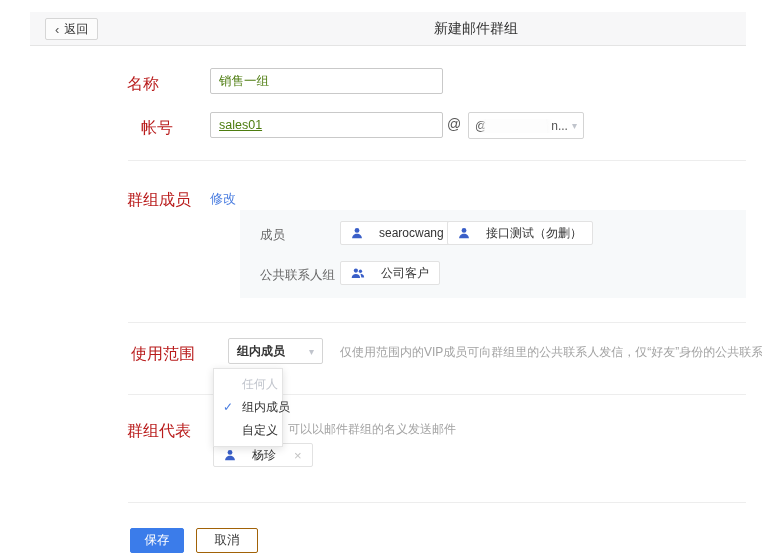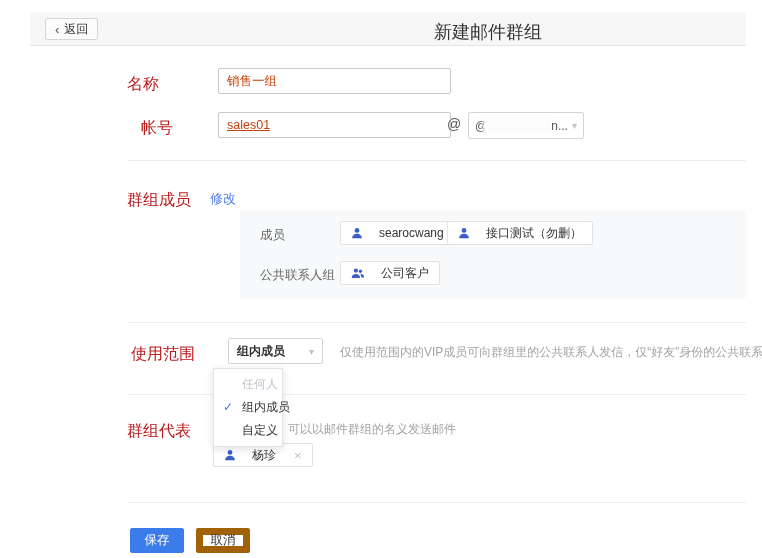--- a/index.html
+++ b/index.html
@@ -3,25 +3,25 @@
 <meta charset="utf-8">
 <style>
   * { margin:0; padding:0; box-sizing:border-box; }
   html,body { width:762px; height:558px; background:#fff; font-family:"Liberation Sans","DejaVu Sans",sans-serif; }
   .page { position:relative; width:762px; height:558px; background:#fff; overflow:hidden; }
 
   
   .header { position:absolute; left:30px; top:12px; width:716px; height:34px; background:#f7f7f8; border-bottom:1px solid #e4e4e4; }
   .back-btn { position:absolute; left:15px; top:6px; height:22px; padding:0 9px; background:#fcfcfc; border:1px solid #d6d6d6; border-radius:2px; font-size:12px; color:#333; display:flex; align-items:center; gap:5px; cursor:pointer; }
   .back-chevron { font-size:13px; color:#555; line-height:1; }
-  .page-title { position:absolute; left:404px; top:8px; font-size:18px; color:#333; white-space:nowrap; }
+  .page-title { position:absolute; left:404px; top:8px; font-size:14px; color:#333; white-space:nowrap; }
 
   
   .lbl { position:absolute; font-size:16px; color:#b91c1c; white-space:nowrap; }
-  .txt-input { position:absolute; width:233px; height:26px; border:1px solid #c9c9c9; border-radius:2px; padding:0 8px; font-size:12.5px; color:#c2410c; font-family:inherit; background:#fff;margin-left:8px; }
+  .txt-input { position:absolute; width:233px; height:26px; border:1px solid #c9c9c9; border-radius:2px; padding:0 8px; font-size:12.5px; color:#4d7c0f; font-family:inherit; background:#fff; }
 
   .at-symbol { position:absolute; left:447px; top:116px; font-size:14px; color:#555; }
   .domain-select { position:absolute; left:468px; top:112px; width:116px; height:27px; border:1px solid #d4d4d4; border-radius:2px; background:#fff; display:flex; align-items:center; padding:0 6px; font-size:12px; color:#555; cursor:pointer; }
   .domain-text { flex:1; overflow:hidden; white-space:nowrap; position:relative; }
   .blur-smudge { position:absolute; left:10px; top:-6px; width:62px; height:30px; background:#fdfdfd; border-radius:12px; box-shadow:0 0 4px 2px rgba(250,250,250,.95); }
   .select-caret { font-size:10px; color:#c0c4cc; margin-left:4px; }
 
   .divider { position:absolute; left:128px; width:618px; height:1px; background:#ededed; }
 
   .link { color:#4a7de0; font-size:13px; cursor:pointer; text-decoration:none; }
@@ -44,21 +44,21 @@
   .dd-check { position:absolute; left:9px; top:0; color:#4a7de0; font-size:12px; }
 
   
   .rep-help { position:absolute; left:288px; top:421px; font-size:12px; color:#a3a3a3; white-space:nowrap; }
   .rep-chip { left:213px; top:443px; }
   .chip-remove { color:#c3c3c3; font-size:13px; margin-left:2px; cursor:pointer; }
 
   
   .btn { position:absolute; top:528px; height:25px; border-radius:2px; font-size:12.5px; display:flex; align-items:center; justify-content:center; cursor:pointer; font-family:inherit; }
   .btn-save { left:130px; width:54px; background:#3b7cea; border:1px solid #3b7cea; color:#fff; }
-  .btn-cancel { left:196px; width:54px; background:#fff; border:7px solid #a16207; color:#333; }
+  .btn-cancel { left:196px; width:62px; background:#fff; border:1px solid #a16207; color:#333; }
 </style>
 </head>
 <body>
 
 <div class="page">
 
   <div class="header">
     <div class="back-btn">
       <span class="back-chevron">‹</span>
       <span>返回</span>

